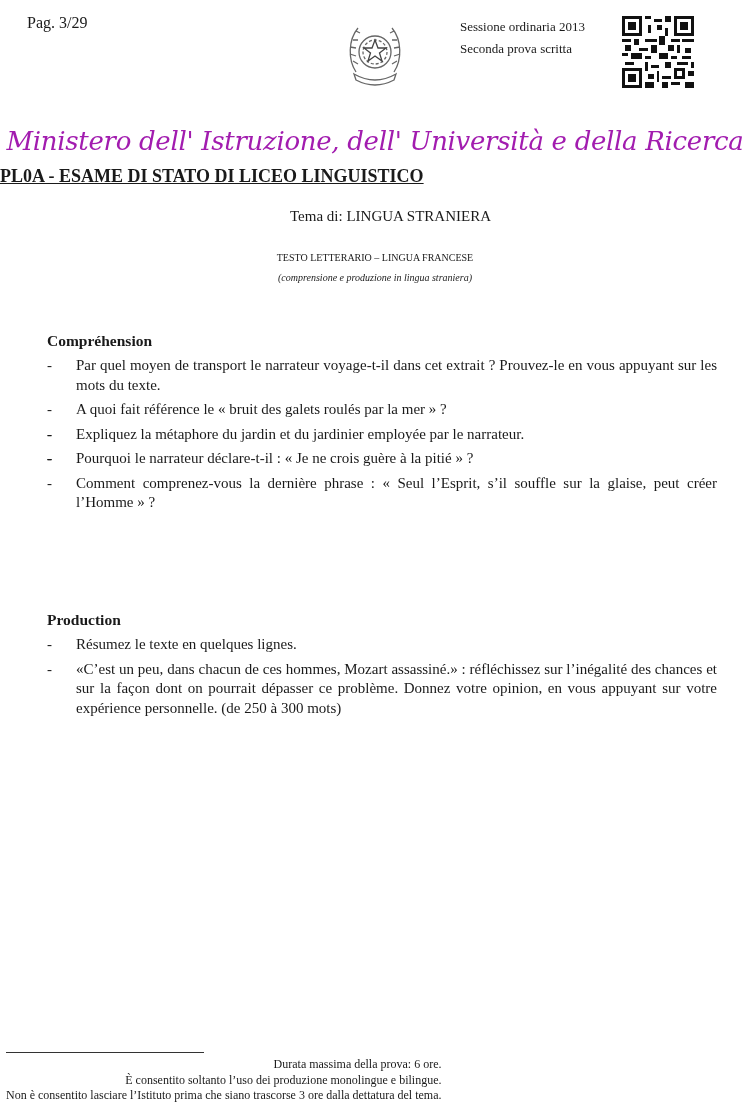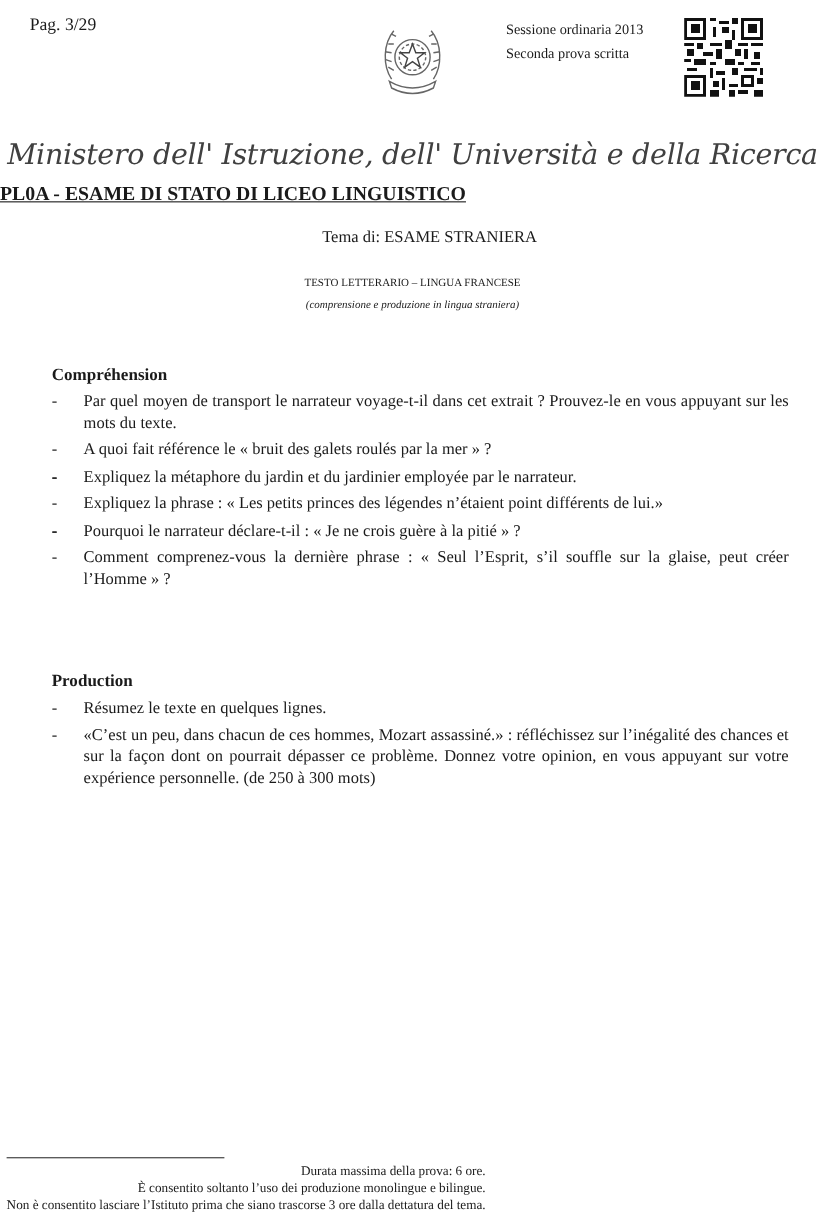--- a/index.html
+++ b/index.html
@@ -8,21 +8,21 @@
     font-family: "Liberation Serif", "DejaVu Serif", serif; color: #1a1a1a;
   }
   .abs { position: absolute; }
   #page-num { left: 27px; top: 14px; font-size: 16px; }
   #emblem { left: 346px; top: 14px; width: 58px; height: 76px; }
   #session { left: 460px; top: 16px; font-size: 13px; line-height: 22px; }
   #qr { left: 622px; top: 16px; width: 72px; height: 72px; }
   #ministry {
     left: 0; width: 750px; top: 126px; text-align: center;
     font-family: "DejaVu Serif", "Liberation Serif", serif; font-style: italic;
-    font-size: 26px; letter-spacing: -0.3px; color: #404040;
+    font-size: 26px; letter-spacing: -0.3px; color: #a21caf;
   }
   #exam-title {
     left: 0; width: 750px; top: 166px; text-align: left;
     font-weight: bold; font-size: 18px; text-decoration: underline;
   }
   #tema { left: 0; width: 750px; top: 208px; text-align: center; font-size: 15px; }
   #tema b { font-weight: normal; margin-left: 31px; }
   #testo { left: 0; width: 750px; top: 248px; text-align: center; font-size: 10px; line-height: 20px; }
   #testo .sub { font-style: italic; }
   .section { left: 47px; width: 670px; font-size: 15px; }
@@ -114,36 +114,36 @@
         <rect x="22" y="23" width="3" height="2"></rect>
     </g>
   </svg>
 </div>
 
 <div id="ministry" class="abs">Ministero dell' Istruzione, dell' Università e della Ricerca</div>
 
 <div id="exam-title" class="abs">PL0A - ESAME DI STATO DI LICEO LINGUISTICO</div>
 
 <div id="tema" class="abs">
-  <b>Tema di:</b><span> ESAME STRANIERA</span>
+  <b>Tema di:</b><span> LINGUA STRANIERA</span>
 </div>
 
 <div id="testo" class="abs">
   <div>TESTO LETTERARIO – LINGUA FRANCESE</div>
   <div class="sub">(comprensione e produzione in lingua straniera)</div>
 </div>
 
 <div id="comprehension" class="abs section">
   <h3>Compréhension</h3>
   <ul>
     <li><span class="dash">-</span><span>Par quel moyen de transport le narrateur voyage-t-il dans cet extrait ? Prouvez-le en vous appuyant sur les mots du texte.</span></li>
     <li><span class="dash">-</span><span>A quoi fait référence le « bruit des galets roulés par la mer » ?</span></li>
     <li><span class="dash">-</span></li>
     <li><span class="dash">-</span><span>Expliquez la métaphore du jardin et du jardinier employée par le narrateur.</span></li>
-    <li><span class="dash">-</span><span>Expliquez la phrase : « Les petits princes des légendes n’étaient point différents de lui.»</span></li>
+    <li><span class="dash">-</span></li>
     <li><span class="dash">-</span></li>
     <li><span class="dash">-</span><span>Pourquoi le narrateur déclare-t-il : « Je ne crois guère à la pitié » ?</span></li>
     <li><span class="dash">-</span><span>Comment comprenez-vous la dernière phrase : « Seul l’Esprit, s’il souffle sur la glaise, peut créer l’Homme » ?</span></li>
   </ul>
 </div>
 
 <div id="production" class="abs section">
   <h3>Production</h3>
   <ul>
     <li><span class="dash">-</span><span>Résumez le texte en quelques lignes.</span></li>

